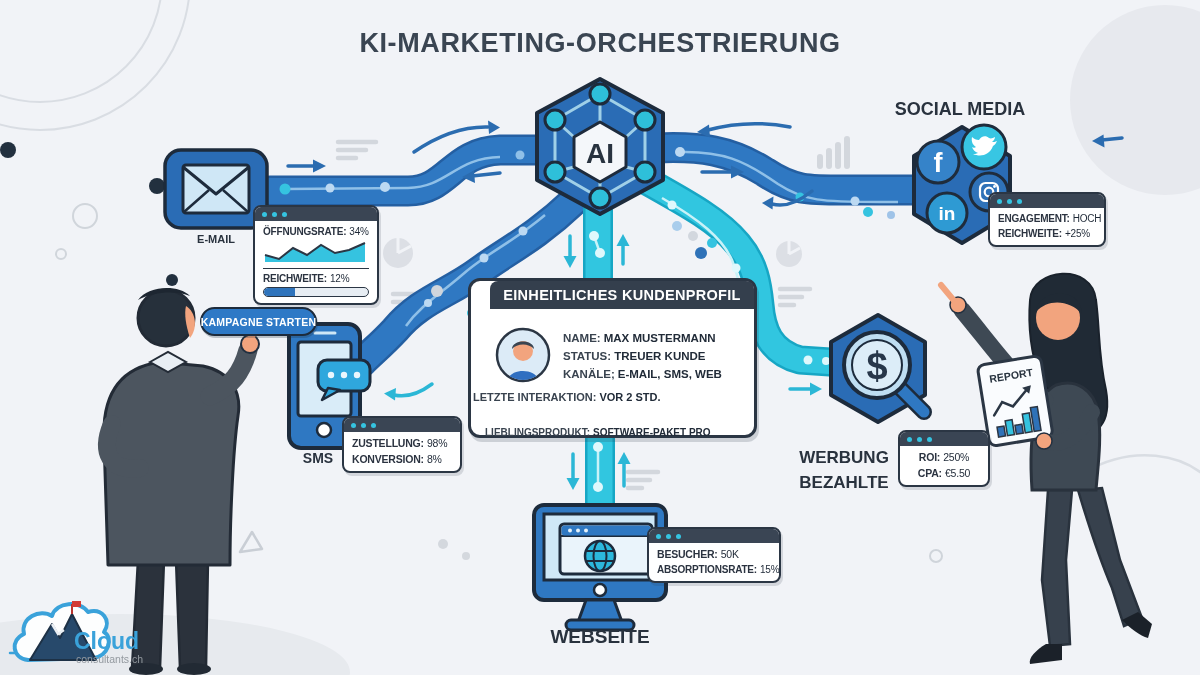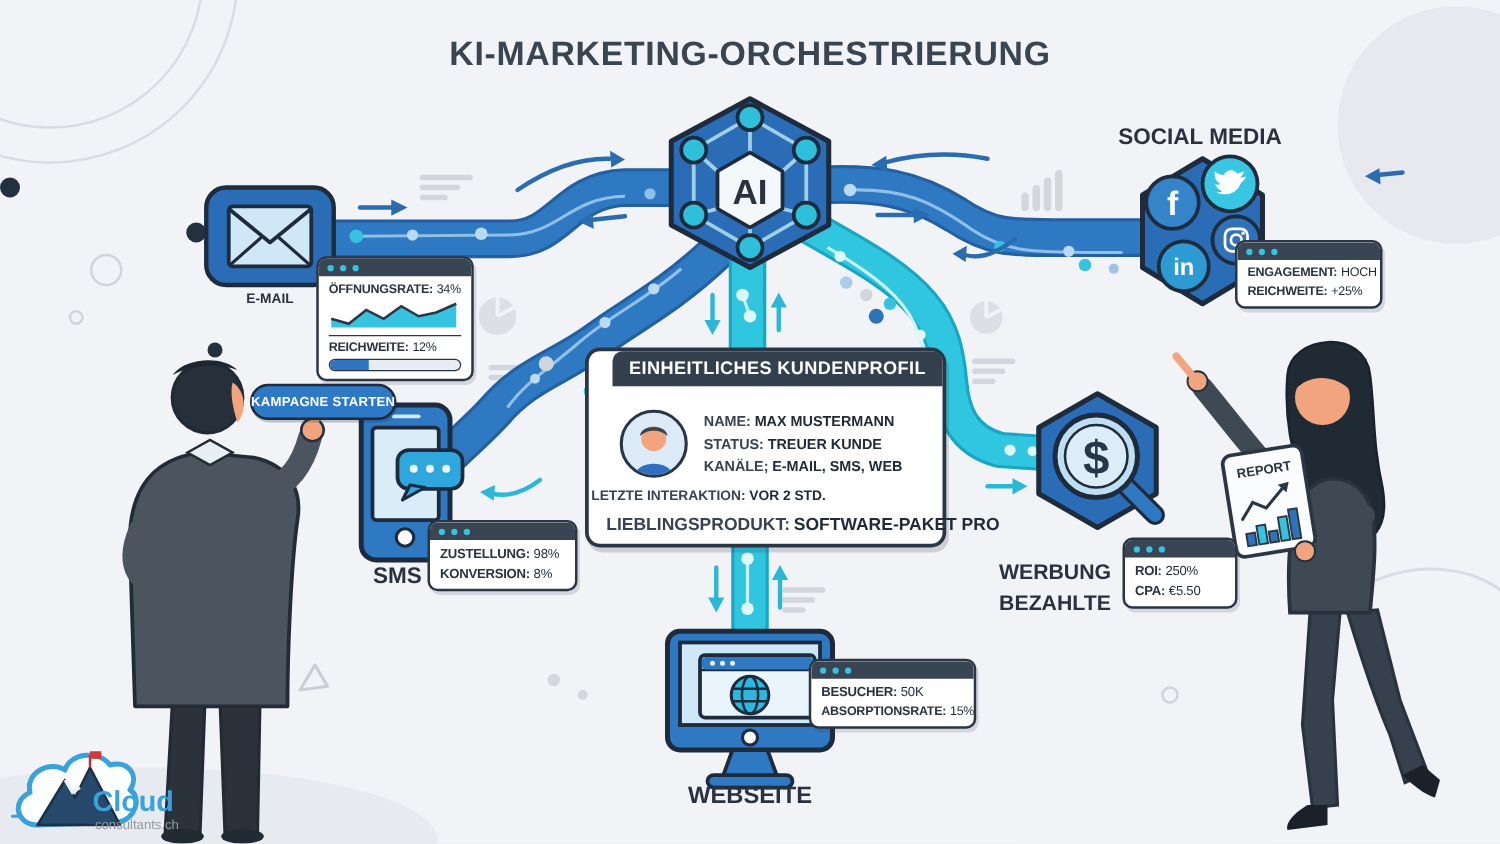--- a/index.html
+++ b/index.html
@@ -315,21 +315,21 @@
     <rect x="72" y="601" width="9" height="6" fill="#d23b35"></rect>
     <path d="M52,624 L58,634 L64,630" fill="none" stroke="#e9eef3" stroke-width="2.5"></path>
     <text x="74" y="649" font-size="23" font-weight="800" fill="#3aa2da">Cloud</text>
     <text x="76" y="663" font-size="10.5" font-weight="400" fill="#93999f">consultants.ch</text>
   </g>
 </svg>
 
 <div class="abs title">KI-MARKETING-ORCHESTRIERUNG</div>
 
 <div class="abs channel-label" style="left:216px;top:233px;font-size:11px;">E-MAIL</div>
-<div class="abs channel-label" style="left:318px;top:450px;font-size:18px;">SMS</div>
+<div class="abs channel-label" style="left:318px;top:450px;font-size:14px;">SMS</div>
 <div class="abs channel-label" style="left:960px;top:99px;font-size:18px;">SOCIAL MEDIA</div>
 <div class="abs channel-label" style="left:600px;top:626px;font-size:19px;">WEBSEITE</div>
 <div class="abs channel-label" style="left:844px;top:429px;font-size:17px;margin-top:44px;">BEZAHLTE</div>
 <div class="abs channel-label" style="left:844px;top:448px;font-size:17px;">WERBUNG</div>
 
 <div class="abs pill">KAMPAGNE STARTEN</div>
 
 <div class="stat-card" style="left:253px;top:205px;width:122px;">
   <div class="card-header">
     <span class="card-dot"></span>
@@ -379,21 +379,21 @@
   <div class="card-body">
     <div class="stat-line" style="font-size:10px;">
       <span class="lbl">ENGAGEMENT:</span><b>HOCH</b>
     </div>
     <div class="stat-line" style="font-size:10px;">
       <span class="lbl">REICHWEITE:</span><b>+25%</b>
     </div>
   </div>
 </div>
 
-<div class="stat-card" style="left:898px;top:430px;width:88px;">
+<div class="stat-card" style="left:898px;top:430px;width:88px;text-align:center;">
   <div class="card-header">
     <span class="card-dot"></span>
     <span class="card-dot"></span>
     <span class="card-dot"></span>
   </div>
   <div class="card-body">
     <div class="stat-line">
       <span class="lbl">ROI:</span><b>250%</b>
     </div>
     <div class="stat-line">
@@ -438,18 +438,18 @@
   </div>
   <div class="pfield" style="left:92px;top:69px;">
     <span>STATUS:</span><b>TREUER KUNDE</b>
   </div>
   <div class="pfield" style="left:92px;top:87px;">
     <span>KANÄLE;</span><b>E-MAIL, SMS, WEB</b>
   </div>
   <div class="pfield" style="left:2px;top:110px;font-size:11px;">
     <span>LETZTE INTERAKTION:</span><b>VOR 2 STD.</b>
   </div>
-  <div class="pfield" style="left:14px;top:130px;font-size:14px;">
+  <div class="pfield" style="left:14px;top:146px;font-size:10px;">
     <span>LIEBLINGSPRODUKT:</span><b>SOFTWARE-PAKET PRO</b>
   </div>
 </div>
 
 </div>
 
 </body></html>

